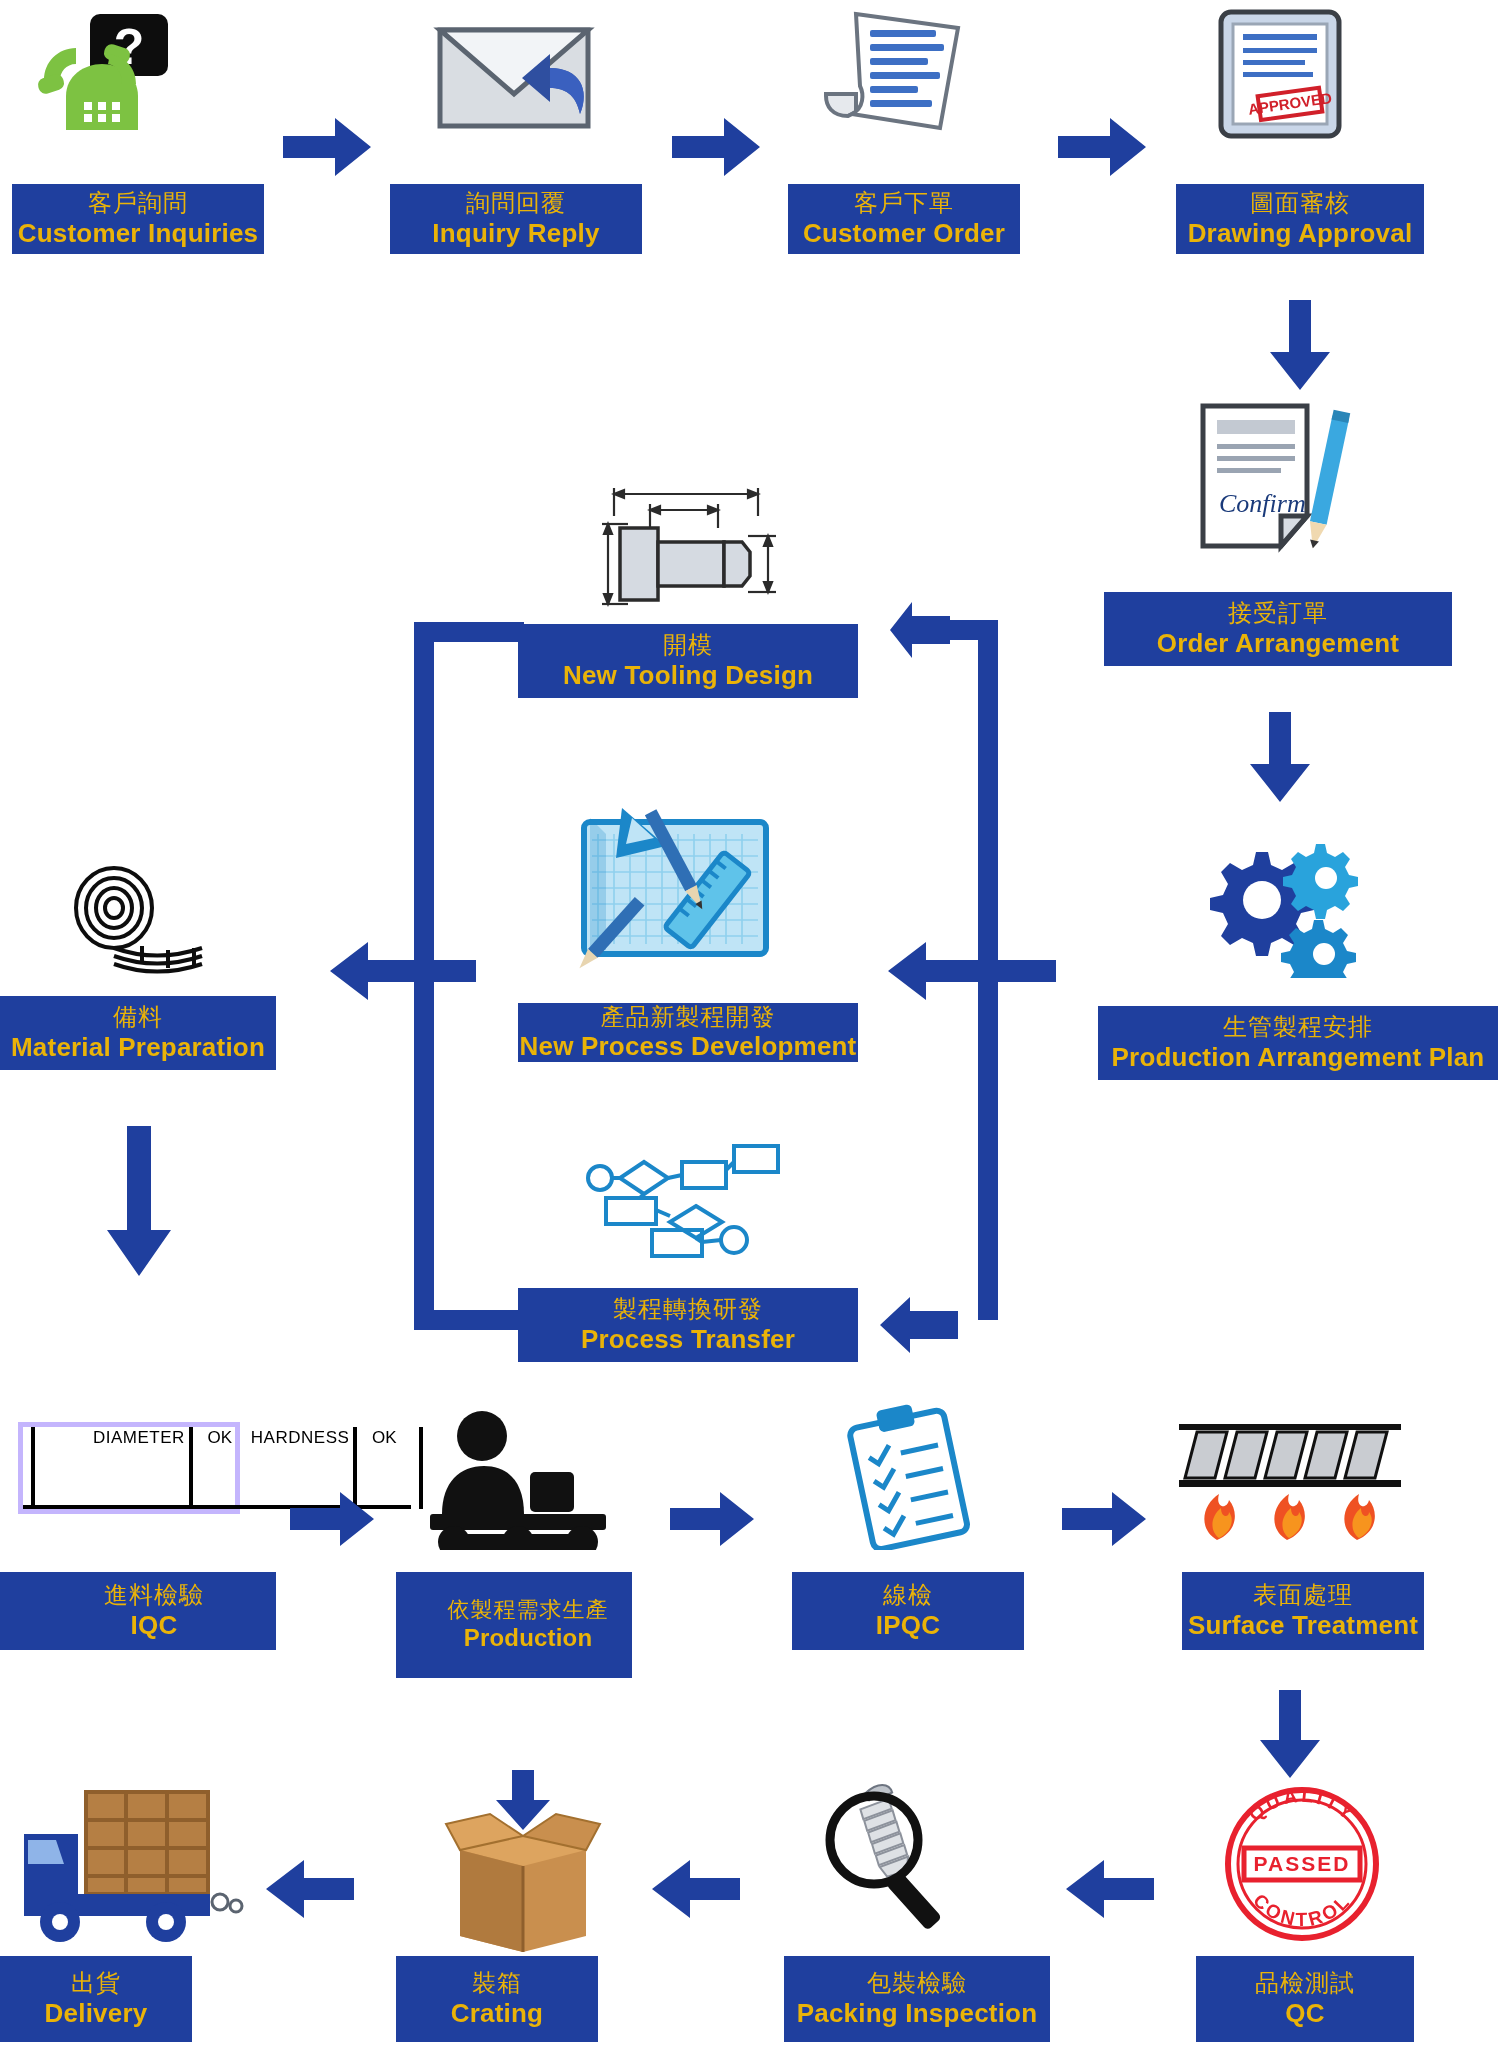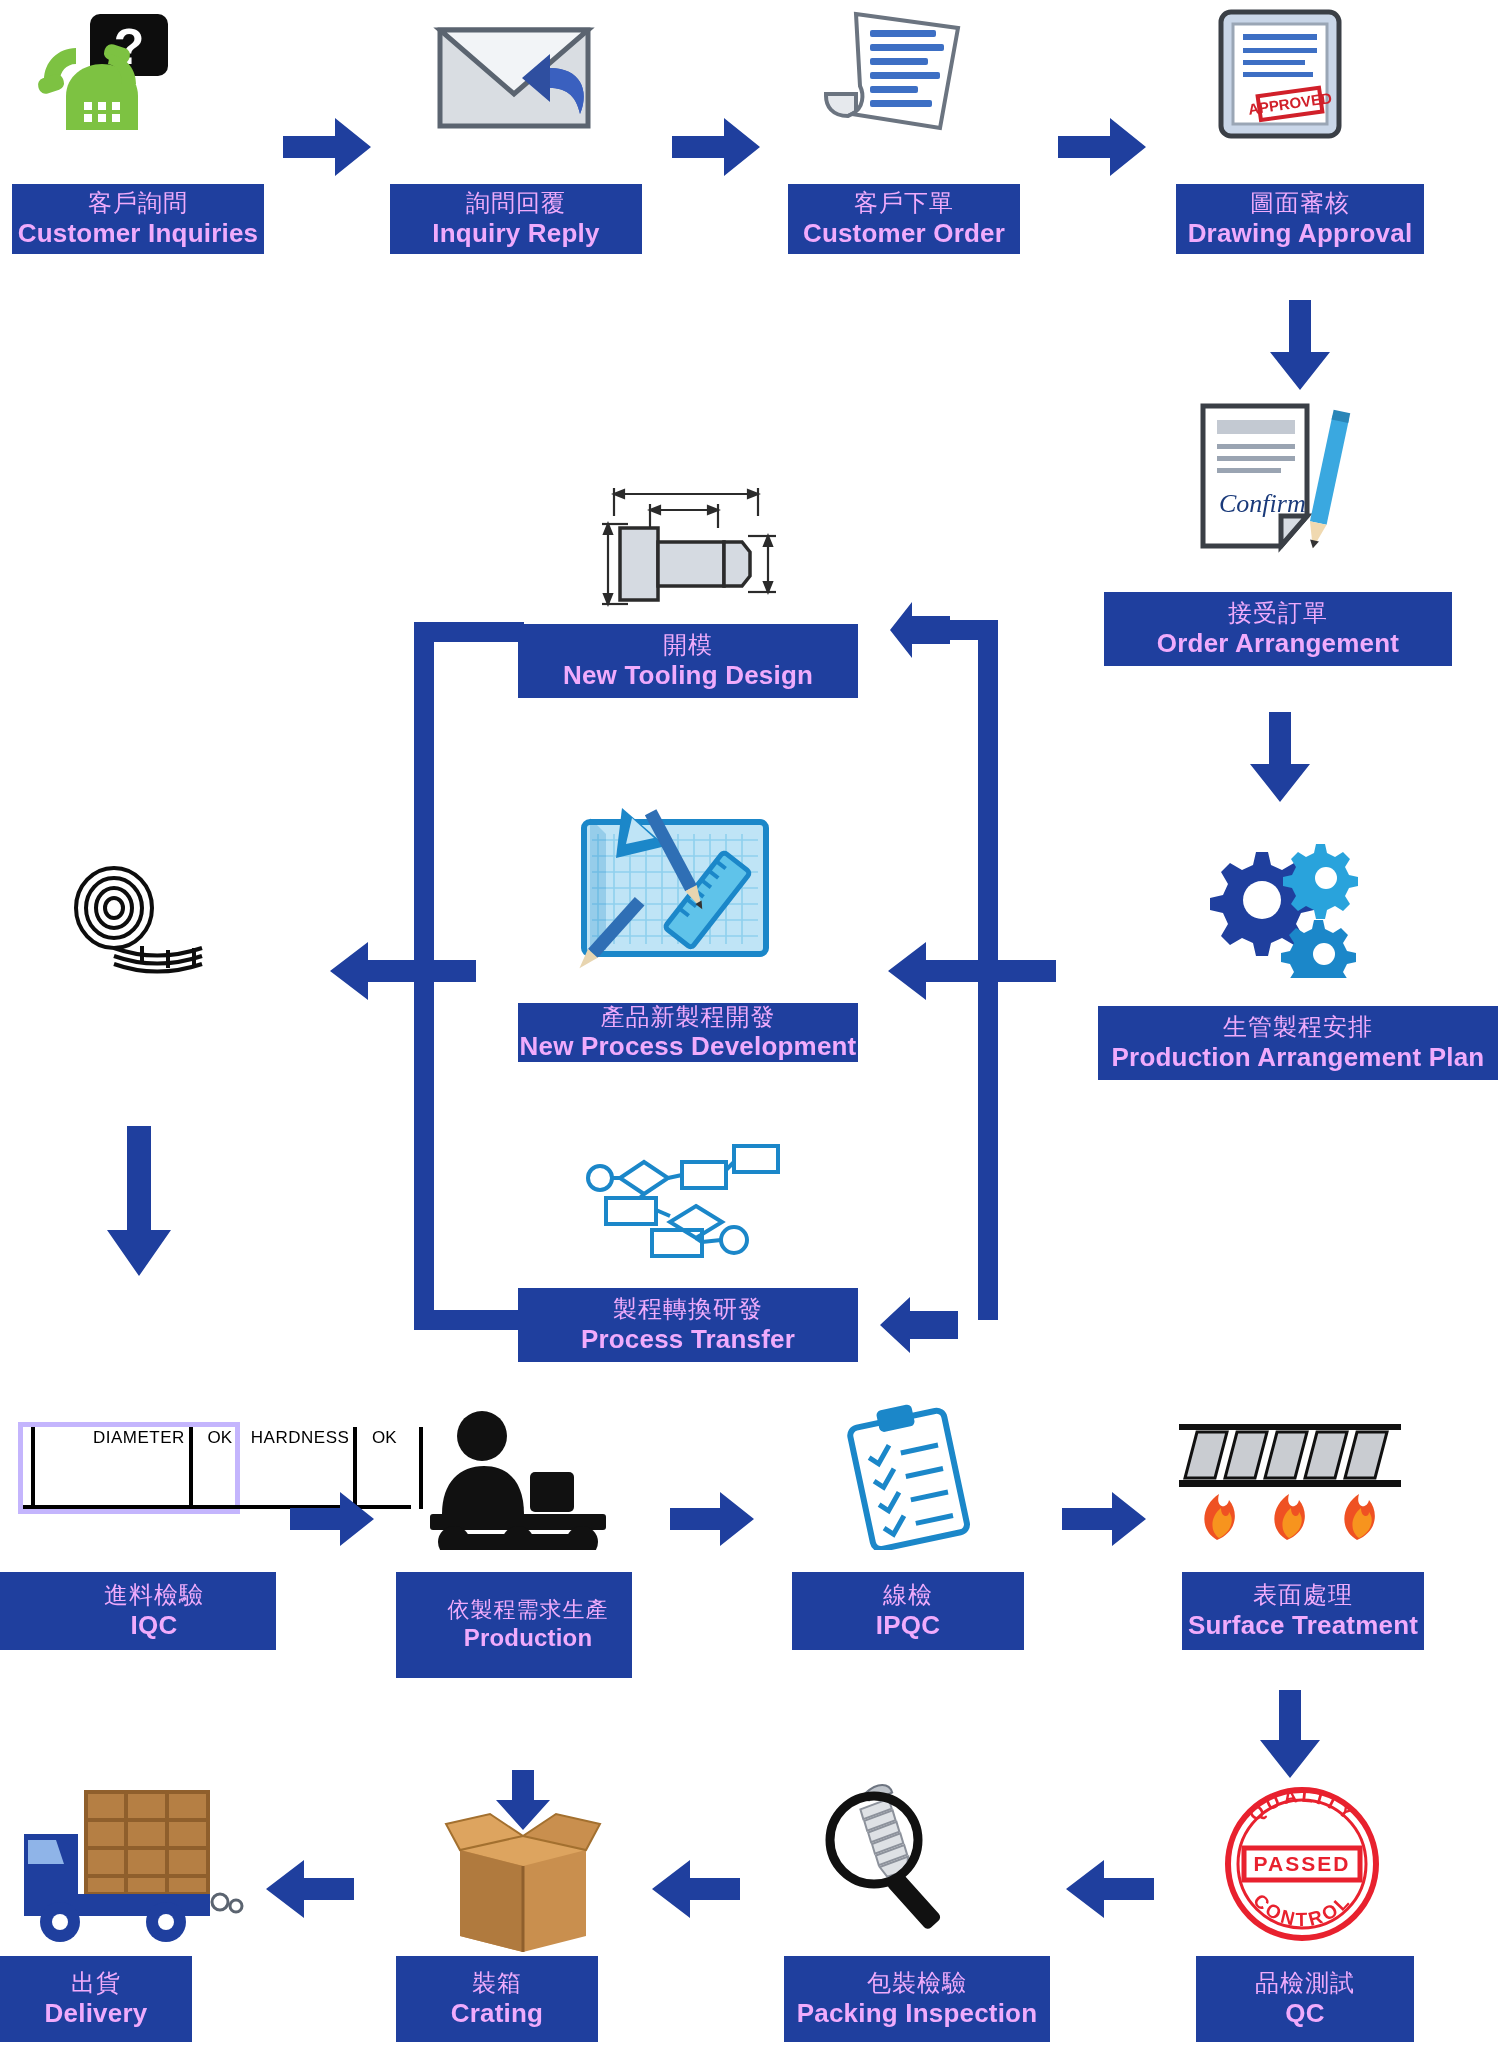--- a/index.html
+++ b/index.html
@@ -14,21 +14,21 @@
     position: relative;
     width: 1500px;
     height: 2046px;
     background: #ffffff;
   }
 
   
   .pbox {
     position: absolute;
     background: #1F3F9E;
-    color: #f0abfc;
+    color: #eab308;
     display: flex;
     flex-direction: column;
     align-items: center;
     justify-content: center;
     text-align: center;
     line-height: 1.12;
     padding: 6px 8px;
   }
   .pbox .zh {
     font-size: 24px;
@@ -356,20 +356,24 @@
         <path d="M52 86 C80 96, 110 96, 140 86"></path>
         <path d="M52 94 C80 104, 110 104, 140 94"></path>
         <path d="M52 102 C80 112, 110 112, 140 102"></path>
         <path d="M80 84 L80 100"></path>
           <path d="M106 88 L106 106"></path>
           <path d="M132 86 L132 104"></path>
       </g>
     </svg>
   </div>
 
+  <div class="pbox" style="left:0px; top:996px; width:276px; height:74px;">
+    <span class="zh">備料</span>
+    <span class="en">Material Preparation</span>
+  </div>
 
   <div class="arrow" style="left:888px; top:940px;">
     <svg width="168" height="62" viewBox="0 0 168 62">
         <path d="M168 20 L38 20 L38 2 L0 31 L38 60 L38 42 L168 42 Z" fill="#1F3F9E"></path>
       </svg>
   </div>
   <div class="arrow" style="left:330px; top:940px;">
     <svg width="146" height="62" viewBox="0 0 146 62">
         <path d="M146 20 L38 20 L38 2 L0 31 L38 60 L38 42 L146 42 Z" fill="#1F3F9E"></path>
       </svg>

